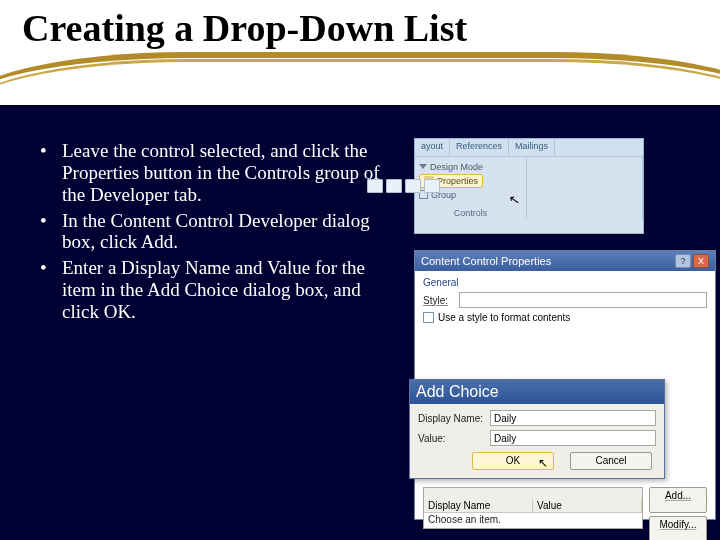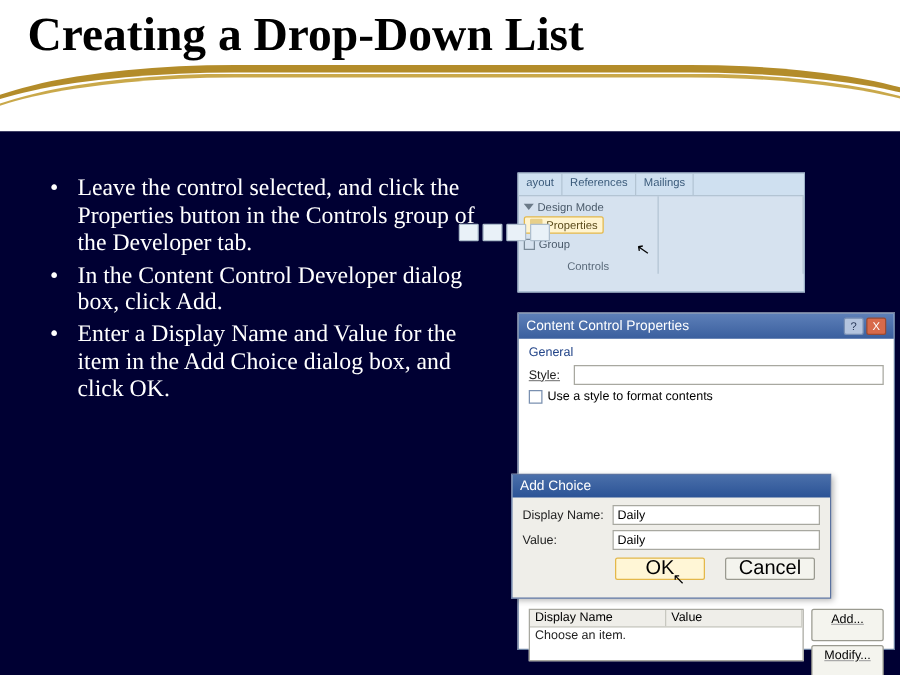--- a/index.html
+++ b/index.html
@@ -219,31 +219,31 @@
     width: 256px;
     height: 100px;
     background: #efeee9;
     border: 1px solid #5a72a0;
     box-shadow: 2px 2px 5px rgba(0,0,0,0.3);
   }
   .sub-title {
     background: linear-gradient(#4a6faa, #2b5396);
     color: #fff;
     padding: 3px 6px;
-    font-size: 11px;
+    font-size: 16px;
   }
   .sub-body { padding: 6px 8px; }
   .sub-body .form-row label { width: 66px; text-decoration: none; }
   .btn-row { display:flex; justify-content:flex-end; gap:16px; margin-top: 6px; padding-right: 4px;}
   .win-btn {
-    width: 72px; height: 18px;
+    width: 82px; height: 18px;
     background: #f4f4ee;
     border: 1px solid #9a9a90;
     border-radius: 2px;
-    font-size: 16px;
+    font-size: 10px;
     text-align: center;
     line-height: 16px;
   }
   .win-btn.hot {
     background: #fff6d6;
     border: 1px solid #e4b84a;
   }
   .cursor2 {
     position: absolute;
     left: 128px; top: 76px;
@@ -258,21 +258,21 @@
     display: flex;
     gap: 6px;
   }
   .list-box {
     flex: 1;
     height: 42px;
     border: 1px solid #a8a8a0;
     background: #fff;
   }
   .list-hdr { display:flex; background:#efeee9; border-bottom: 1px solid #c8c8c0; font-size:10px; }
-  .list-hdr div { flex:1; padding: 1px 4px; border-right:1px solid #c8c8c0; }
+  .list-hdr div { flex:1; padding: 1px 4px; border-right:1px solid #c8c8c0;margin-top:11px; }
   .list-row { font-size:10px; padding: 1px 4px; color:#222; }
   .side-btns { display:flex; flex-direction:column; gap:3px; }
   .side-btns .win-btn { width: 58px; height: 26px; font-size:10px; text-decoration: underline; text-decoration-color:#aaa; text-underline-offset:1px;}
 </style>
 </head>
 <body>
 
 <div class="header-band"></div>
 <div class="swoosh"></div>
 <div class="swoosh2"></div>

